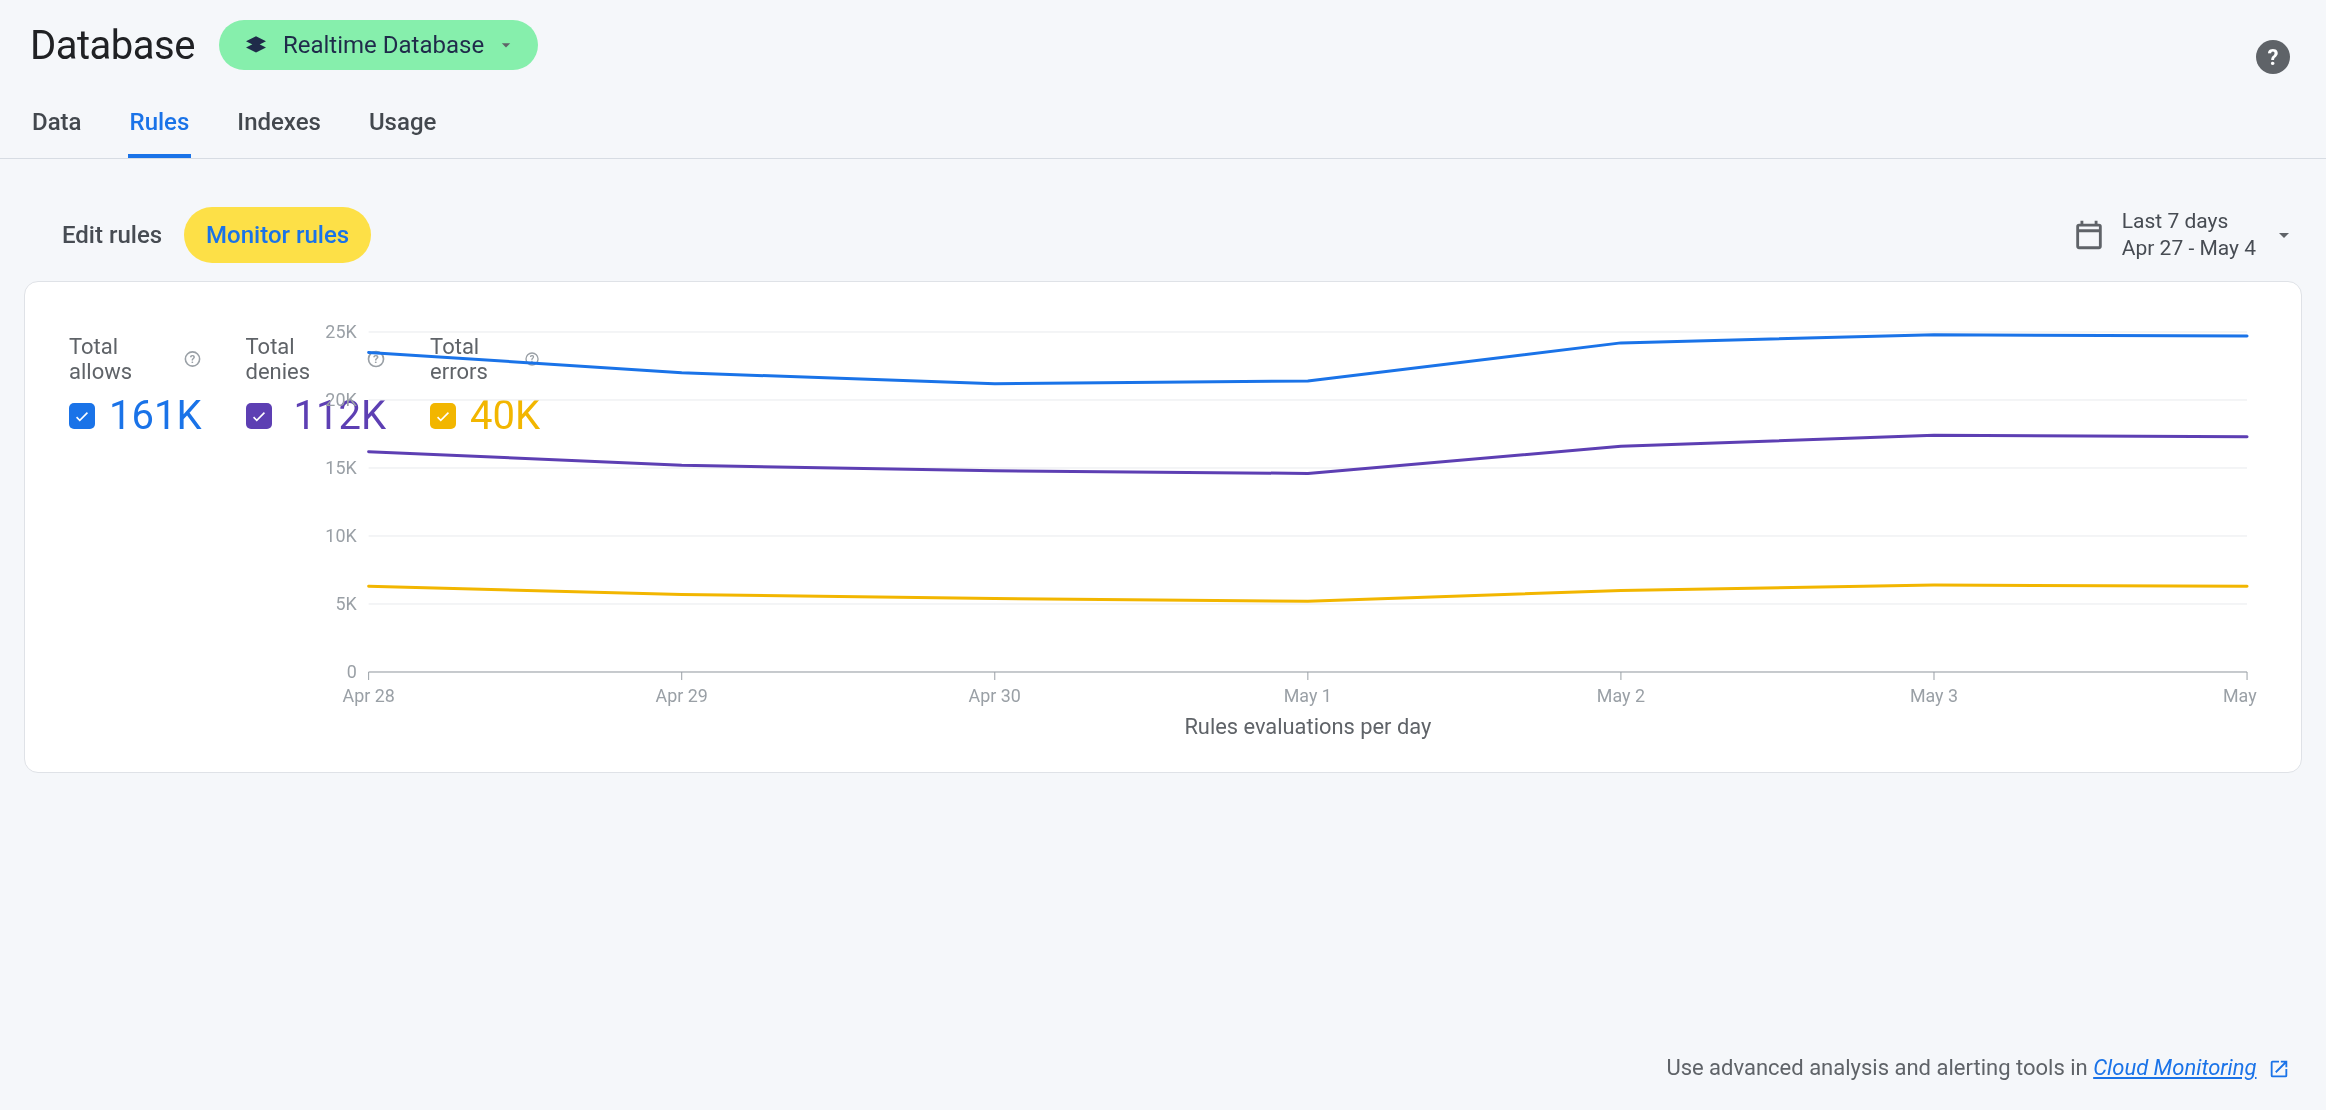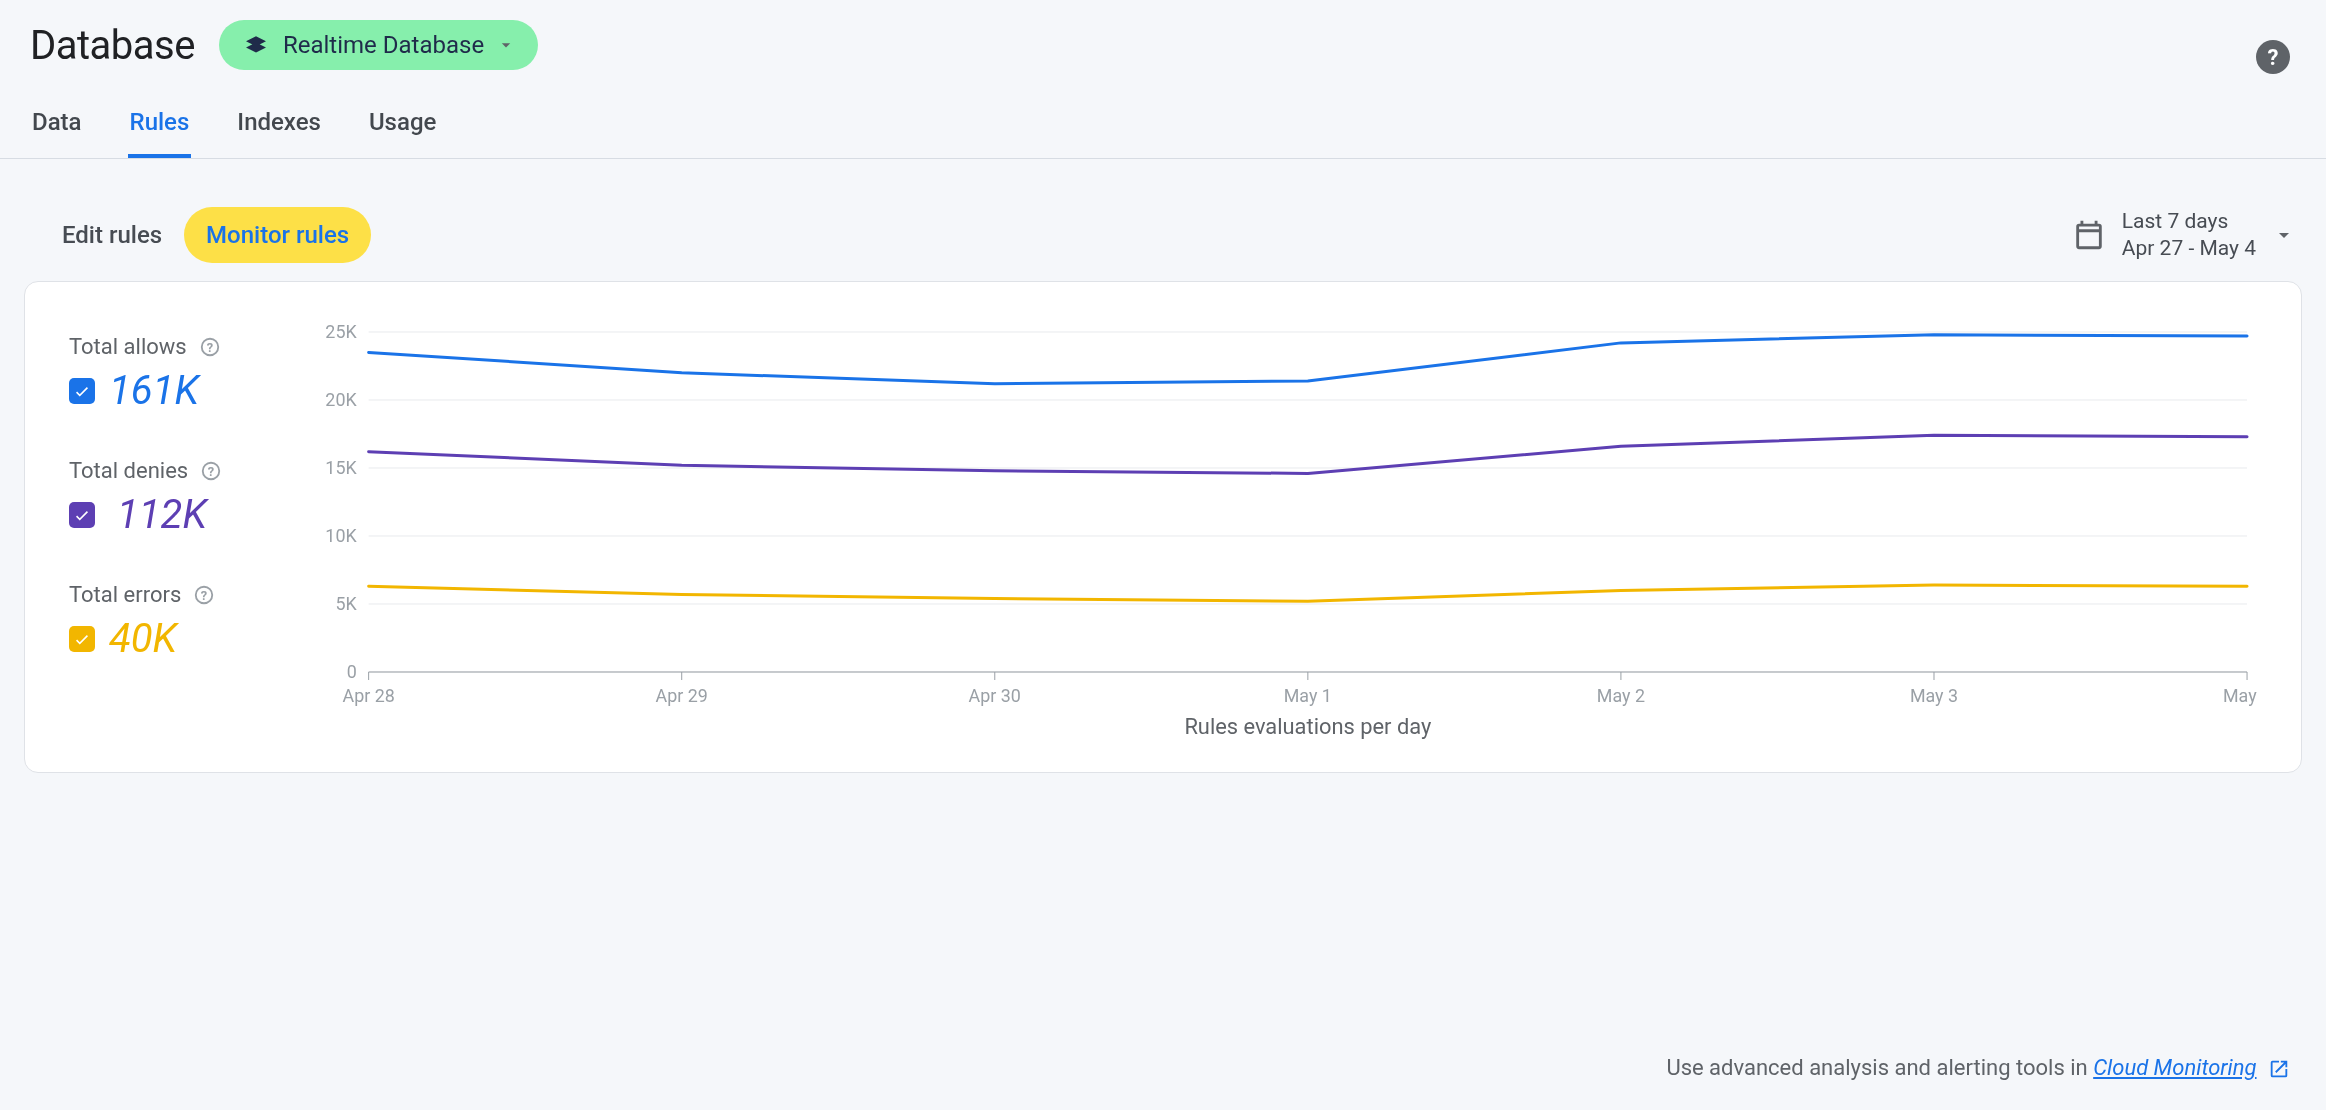--- a/index.html
+++ b/index.html
@@ -67,24 +67,24 @@
   .card {
     margin: 0 24px;
     background: #fff;
     border: 1px solid #dfe2e7;
     border-radius: 14px;
     padding: 40px 44px 30px 44px;
     display: flex;
     gap: 20px;
     position: relative;
   }
-  .legend-col { width: 220px; display: flex; flex-direction: column; gap: 44px; padding-top: 12px; }
+  .legend-col { width: 220px; display: flex; gap: 44px; padding-top: 12px; }
   .legend-item { display: flex; flex-direction: column; gap: 8px; }
   .legend-label-row { display: flex; align-items: center; gap: 12px; font-size: 22px; color: #5f6368; }
-  .legend-value-row { display: flex; align-items: center; gap: 14px; font-style: italic; }
+  .legend-value-row { display: flex; align-items: center; gap: 14px; }
   .chk {
     width: 26px; height: 26px; border-radius: 5px; display: inline-flex;
     align-items: center; justify-content: center; color: #fff; font-size: 18px;
   }
   .chk svg { width: 18px; height: 18px; fill: #fff; }
   .val { font-size: 40px; font-weight: 400; }
   .info-icon { width: 22px; height: 22px; }
   .info-icon circle { fill: none; stroke: #9aa0a6; stroke-width: 2; }
   .info-icon text { fill: #9aa0a6; font-size: 14px; font-weight: 700; }
   .chart-area { flex: 1; position: relative; }

